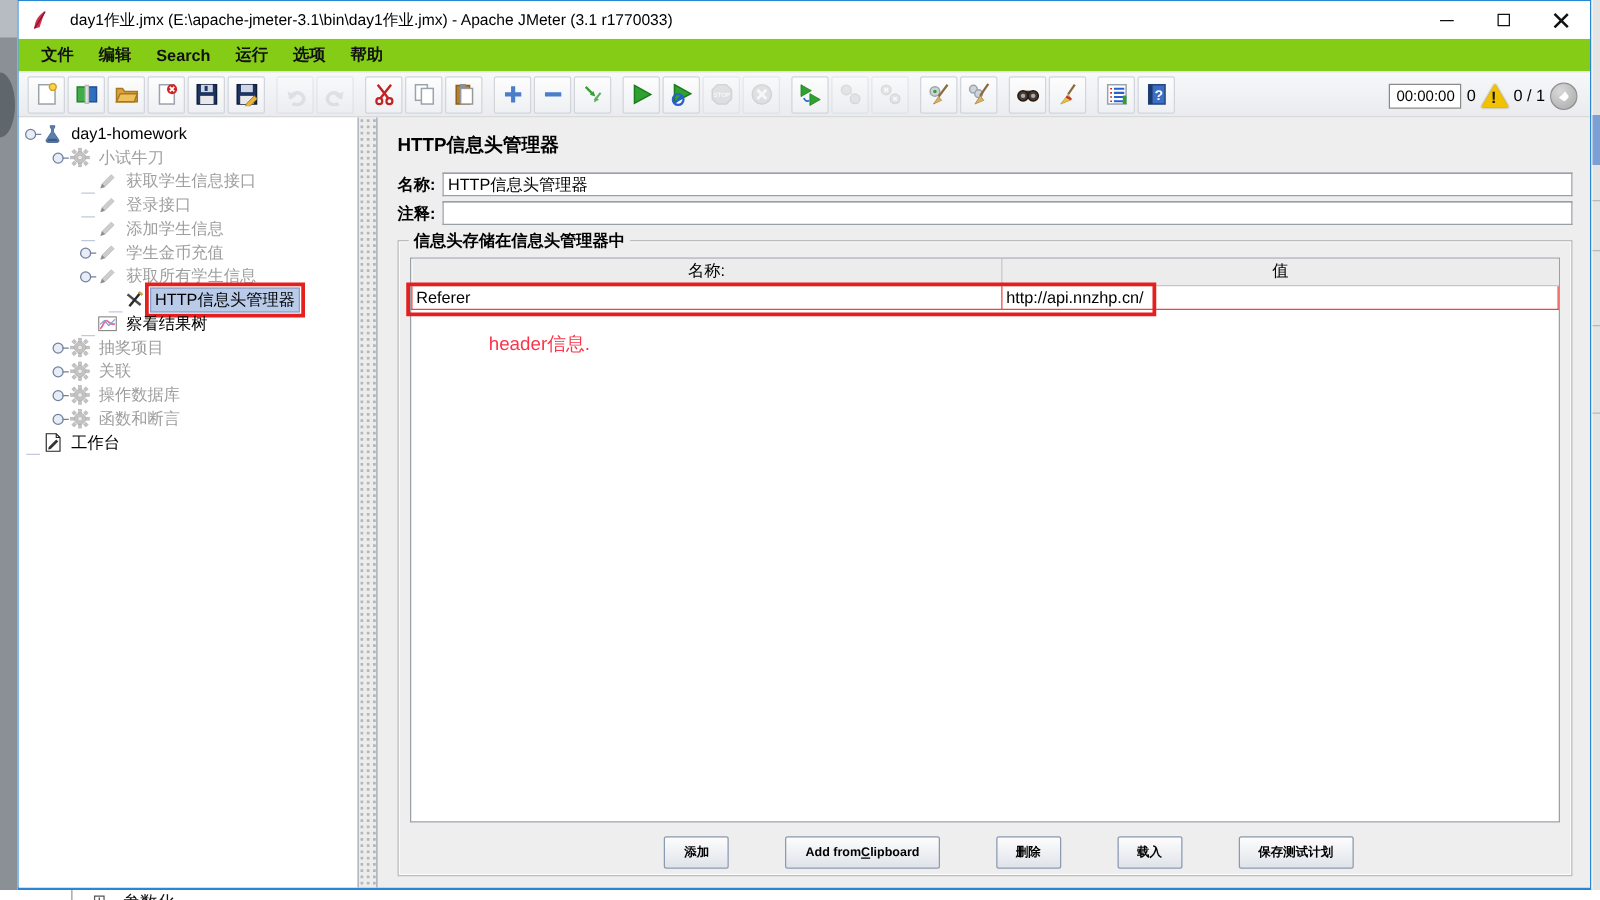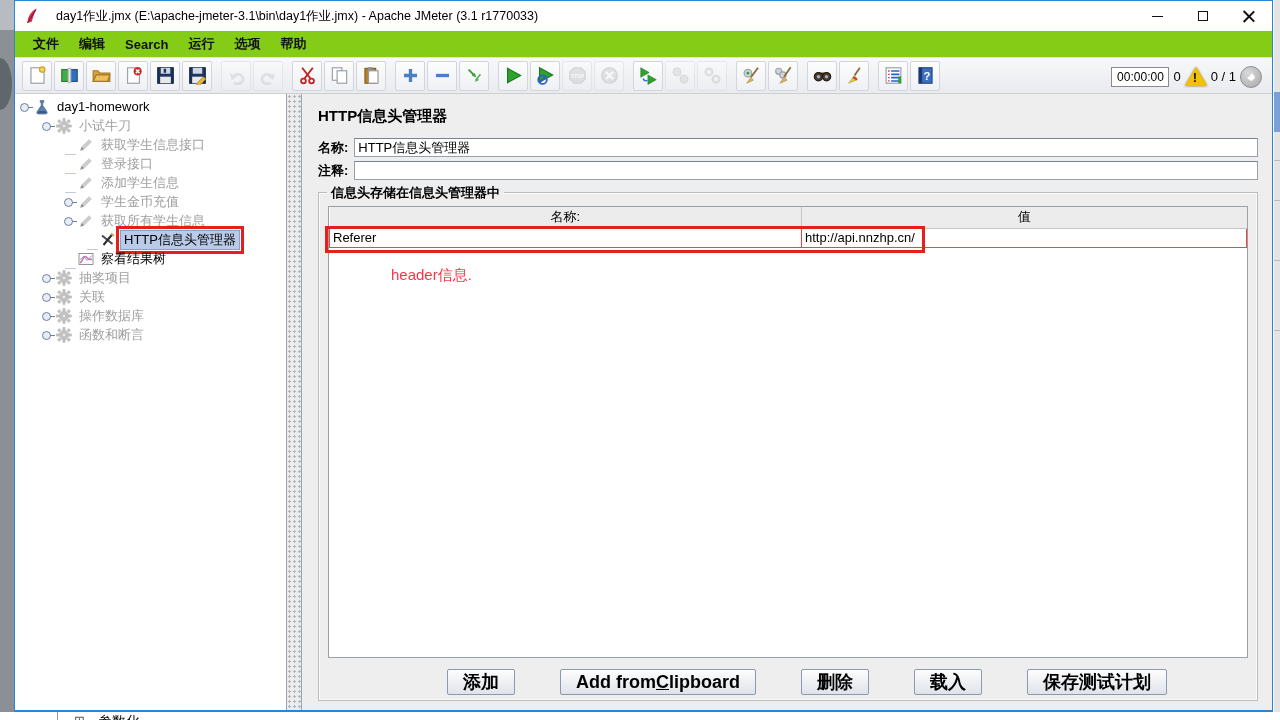--- a/index.html
+++ b/index.html
@@ -95,21 +95,21 @@
   .hm-table { width:100%; border-collapse:collapse; table-layout:fixed; }
   .hm-table th { height:21px; background:#ececec; font-size:13px; font-weight:400; color:#000;
                  border:1px solid #c6c6c6; border-top:none; }
   .hm-table th:first-child { border-left:none; } .hm-table th:last-child { border-right:none; }
   .hm-table td { height:19px; font-size:13px; color:#000; background:#fff;
                  border:1px solid #ef4444; padding:0 3px; }
   .row-redbox { position:absolute; left:-4px; top:19px; width:600px; height:27px;
                 border:3px solid #e61e1e; pointer-events:none; }
   .annotation { position:absolute; left:62px; top:59px; font-size:15px; color:#fb3449; }
   .btn-row { display:flex; justify-content:center; gap:7px; margin-top:11px; }
-  .jbtn { height:26px; padding:0 15px; font-size:18px; font-weight:700; color:#000;
+  .jbtn { height:26px; padding:0 15px; font-size:10px; font-weight:700; color:#000;
           background:linear-gradient(#fdfdfd,#dfe3ea); border:1px solid #8a9ab0; border-radius:2px;
           font-family:"Liberation Sans",sans-serif; display:flex; align-items:center;margin-left:38px; }
 </style>
 </head>
 <body>
 
 <div class="bg-left">
     <span class="top"></span>
     <span class="circ"></span>
   </div>
@@ -541,20 +541,31 @@
                 <rect x="2" y="2" width="2.6" height="2.6" transform="rotate(45 3.3 3.3)"></rect>
                 <rect x="11.4" y="2" width="2.6" height="2.6" transform="rotate(45 12.7 3.3)"></rect>
                 <rect x="2" y="11.4" width="2.6" height="2.6" transform="rotate(45 3.3 12.7)"></rect>
                 <rect x="11.4" y="11.4" width="2.6" height="2.6" transform="rotate(45 12.7 12.7)"></rect>
                 <circle cx="8" cy="8" r="4.6"></circle>
               </g>
               <circle cx="8" cy="8" r="1.8" fill="#ececec" stroke="#a5a5a5" stroke-width=".4"></circle>
             </svg>
           </span>
           <span class="tlabel">函数和断言</span>
+        </div>
+        <div class="tree-item" style="padding-left: 4px;">
+          <span class="hspacer"></span>
+          <span class="ticon">
+            <svg viewBox="0 0 16 16">
+              <path d="M3 1h8l3 3v11H3z" fill="#fff" stroke="#222" stroke-width=".9"></path>
+              <path d="M11 1v3h3" fill="none" stroke="#222" stroke-width=".9"></path>
+              <path d="M5 11.5l6-6 1.6 1.6-6 6-2.1.5z" fill="#333"></path>
+            </svg>
+          </span>
+          <span class="tlabel">工作台</span>
         </div>
       </div>
     <div class="divider"></div>
     <div class="main-panel">
       <div class="panel-title">HTTP信息头管理器</div>
 
       <div class="field-row">
         <label>名称:</label>
         <input type="text" value="HTTP信息头管理器" style="">
       </div>

